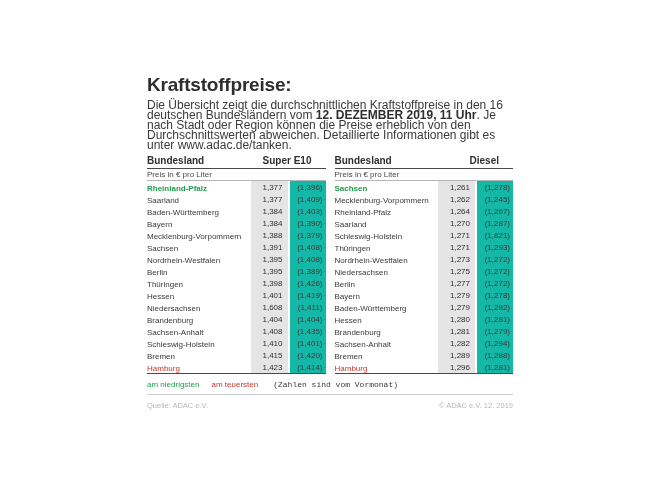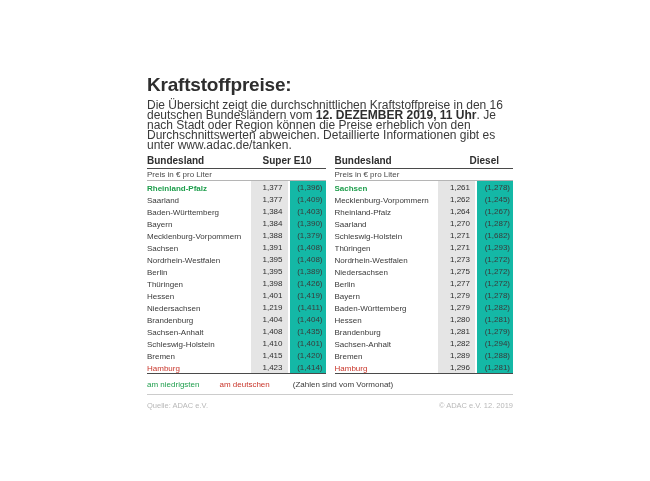--- a/index.html
+++ b/index.html
@@ -75,25 +75,24 @@
     display: flex; align-items: center; justify-content: flex-end;
     background: #14b8a6;
     padding-right: 3px;
   }
   .legend {
     display: flex;
     align-items: center;
     margin-top: 6px;
     font-size: 8px;
     color: #3a3a3a;
-    gap: 8px;
   }
   .legend .low  { color: var(--green, #1e9e4c); }
   .legend .high { color: var(--red,  #c9362b); margin-left: 12px; }
-  .legend .note { margin-left: 15px; }
+  .legend .note { margin-left: 15px; font-family: Liberation Mono, monospace; }
   .footer {
     margin-top: 5px;
     border-top: 1px solid #cccccc;
     padding-top: 6px;
     display: flex;
     justify-content: space-between;
     font-size: 7.5px;
     color: #b8b8b8;
   }
 </style>
@@ -173,21 +172,21 @@
   </div>
 
   <div class="row">
     <span class="col-name">Hessen</span>
     <span class="col-val">1,401</span>
     <span class="col-prev">(1,419)</span>
   </div>
 
   <div class="row">
     <span class="col-name">Niedersachsen</span>
-    <span class="col-val">1,219</span>
+    <span class="col-val">1,608</span>
     <span class="col-prev">(1,411)</span>
   </div>
 
   <div class="row">
     <span class="col-name">Brandenburg</span>
     <span class="col-val">1,404</span>
     <span class="col-prev">(1,404)</span>
   </div>
 
   <div class="row">
@@ -243,21 +242,21 @@
 
   <div class="row">
     <span class="col-name">Saarland</span>
     <span class="col-val">1,270</span>
     <span class="col-prev">(1,287)</span>
   </div>
 
   <div class="row">
     <span class="col-name">Schleswig-Holstein</span>
     <span class="col-val">1,271</span>
-    <span class="col-prev">(1,682)</span>
+    <span class="col-prev">(1,821)</span>
   </div>
 
   <div class="row">
     <span class="col-name">Thüringen</span>
     <span class="col-val">1,271</span>
     <span class="col-prev">(1,293)</span>
   </div>
 
   <div class="row">
     <span class="col-name">Nordrhein-Westfalen</span>
@@ -318,21 +317,21 @@
     <span class="col-val">1,296</span>
     <span class="col-prev">(1,281)</span>
   </div>
 </div>
       </div>
 
     </div>
 
     <div class="legend">
       <span class="low">am niedrigsten</span>
-      <span class="high">am deutschen</span>
+      <span class="high">am teuersten</span>
       <span class="note">(Zahlen sind vom Vormonat)</span>
     </div>
 
     <div class="footer">
       <span>Quelle: ADAC e.V.</span>
       <span>© ADAC e.V. 12. 2019</span>
     </div>
 
   </div>
 </div>

